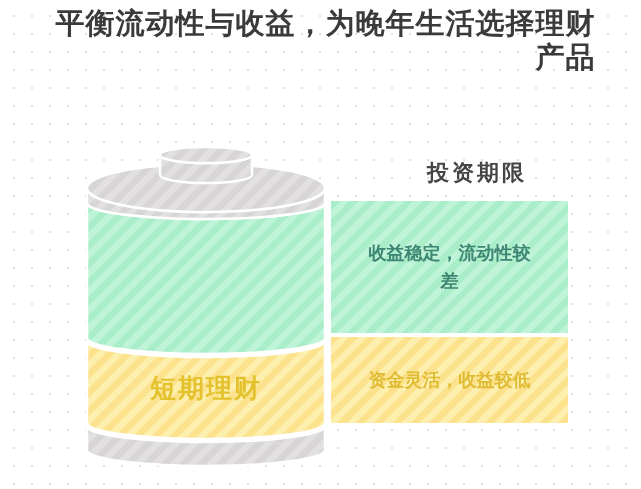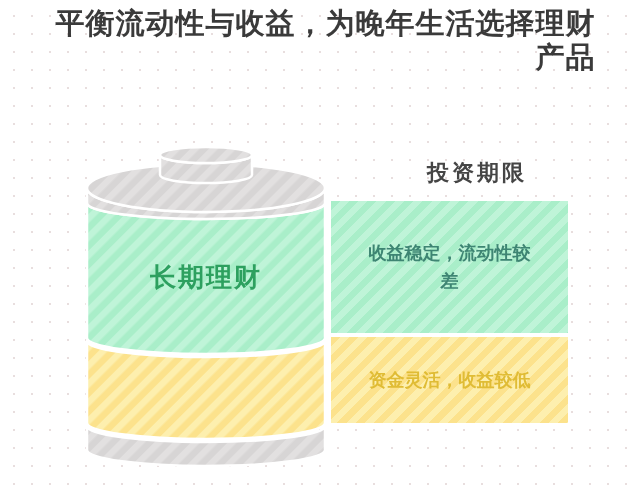--- a/index.html
+++ b/index.html
@@ -95,17 +95,17 @@
       </pattern>
     </defs>
     <path class="band-gray" d="M3,281 A119,16 0 0 0 241,281 L241,305 A119,16 0 0 1 3,305 Z"></path>
     <path class="band-yellow" d="M3,196 A119,16 0 0 0 241,196 L241,278 A119,16 0 0 1 3,278 Z"></path>
     <path class="band-green" d="M3,58 A119,16 0 0 0 241,58 L241,193 A119,16 0 0 1 3,193 Z"></path>
     <path class="band-gray" d="M3,43 A119,24 0 0 0 241,43 L241,58 A119,16 0 0 1 3,58 Z"></path>
     <ellipse class="band-gray" cx="122" cy="43" rx="119" ry="24"></ellipse>
     <path class="band-gray" d="M76,10 A46,8 0 0 0 168,10 L168,30 A46,8 0 0 1 76,30 Z"></path>
     <ellipse class="band-gray" cx="122" cy="10" rx="46" ry="8"></ellipse>
   </svg>
-  <div class="band-label long">长期理财</div>
+  <div class="band-label short">短期理财</div>
 </div>
 
 <div class="note note-green">收益稳定，流动性较差</div>
 <div class="note note-yellow">资金灵活，收益较低</div>
 
 </body></html>

